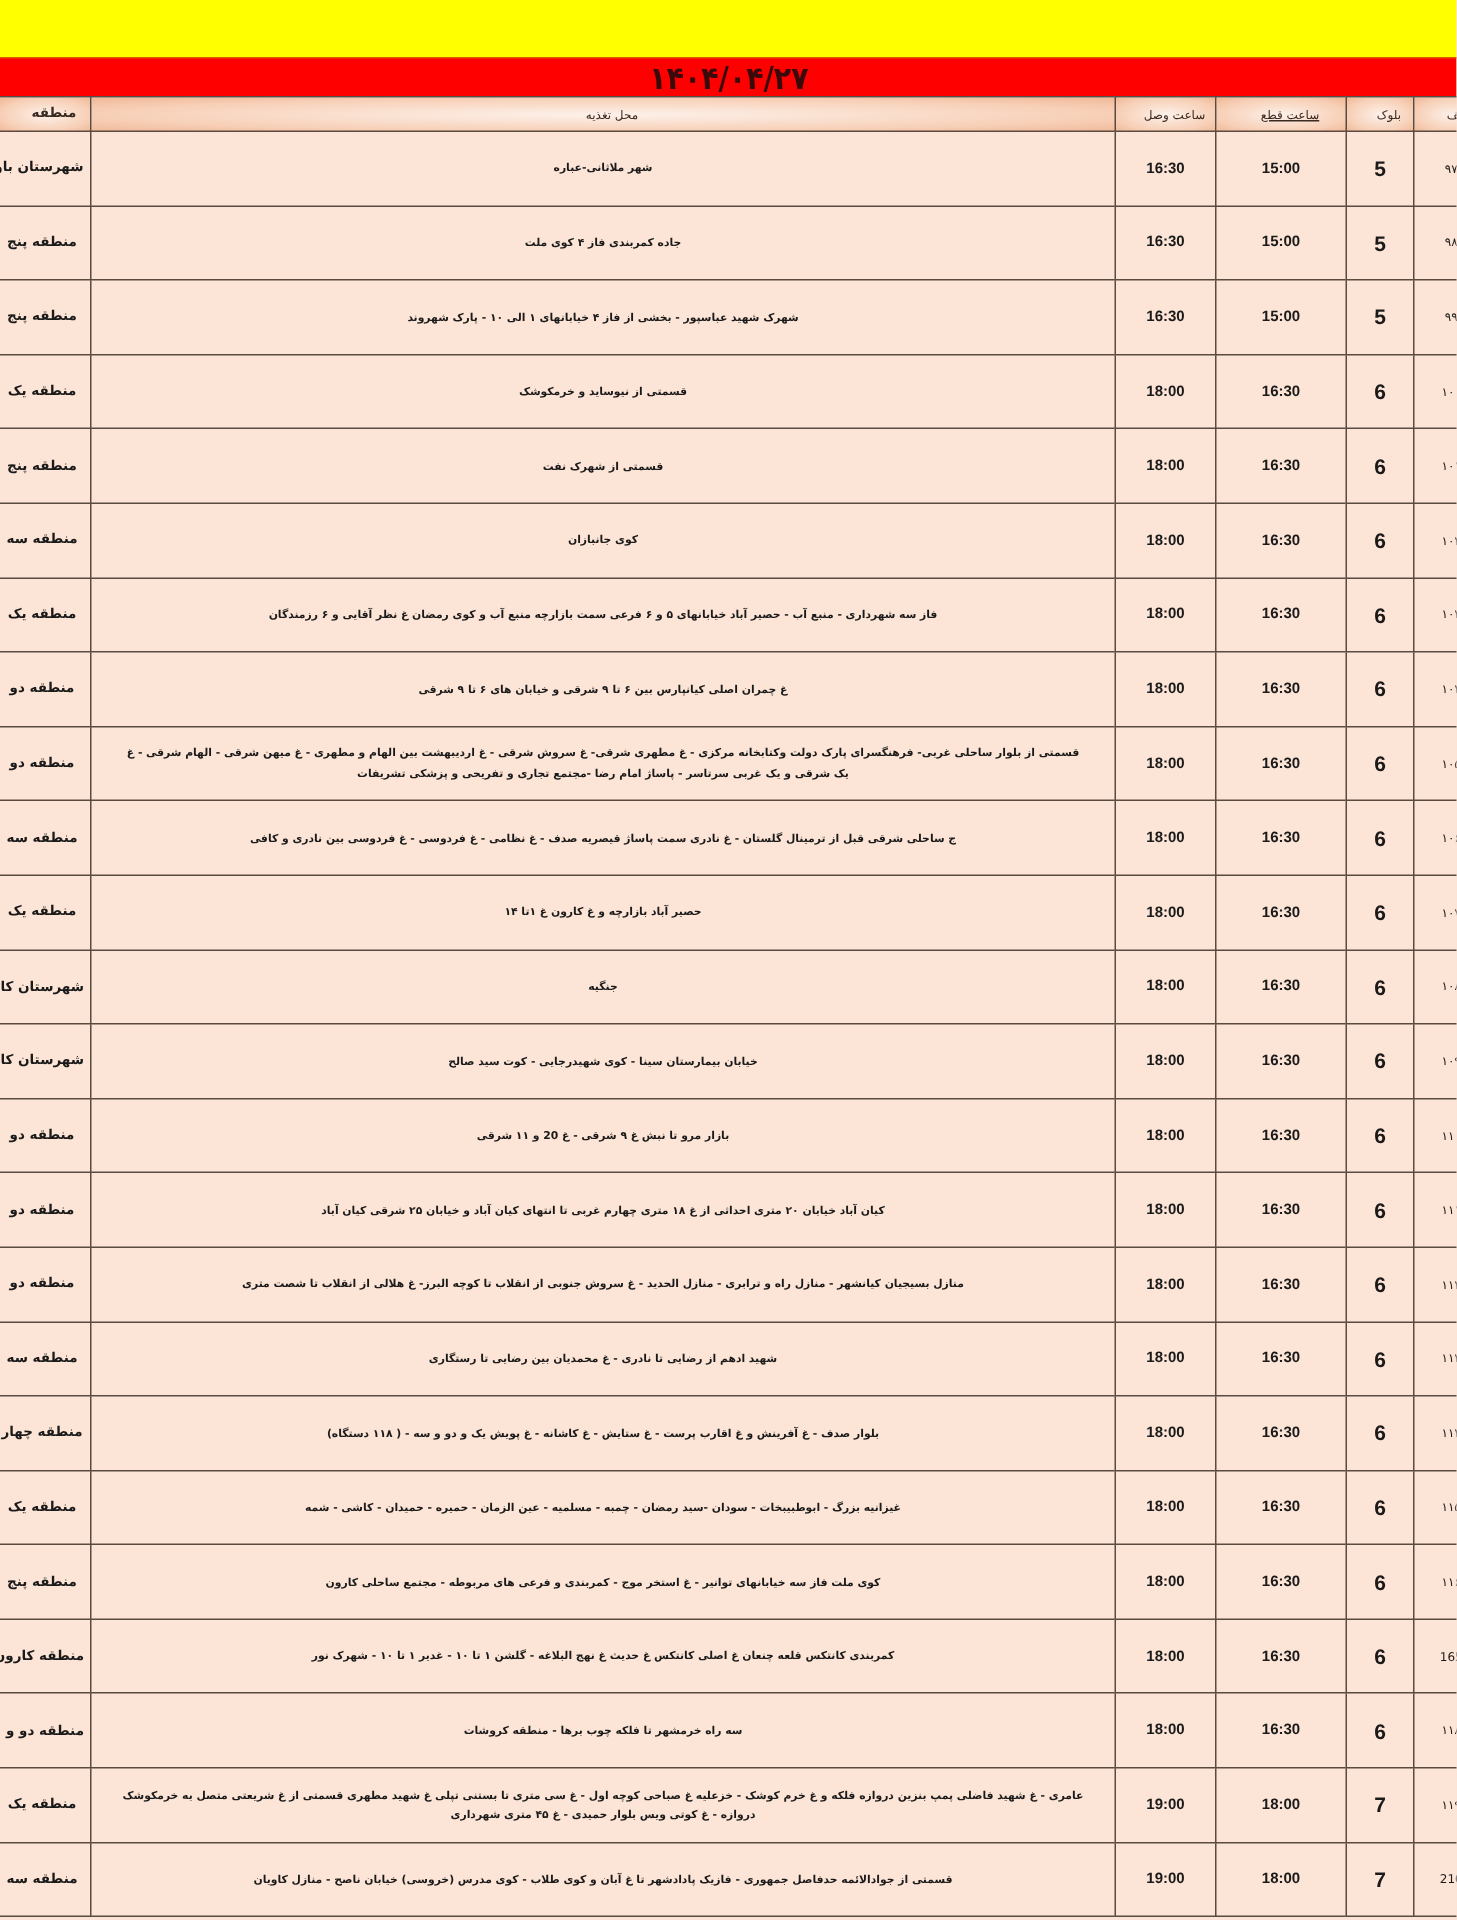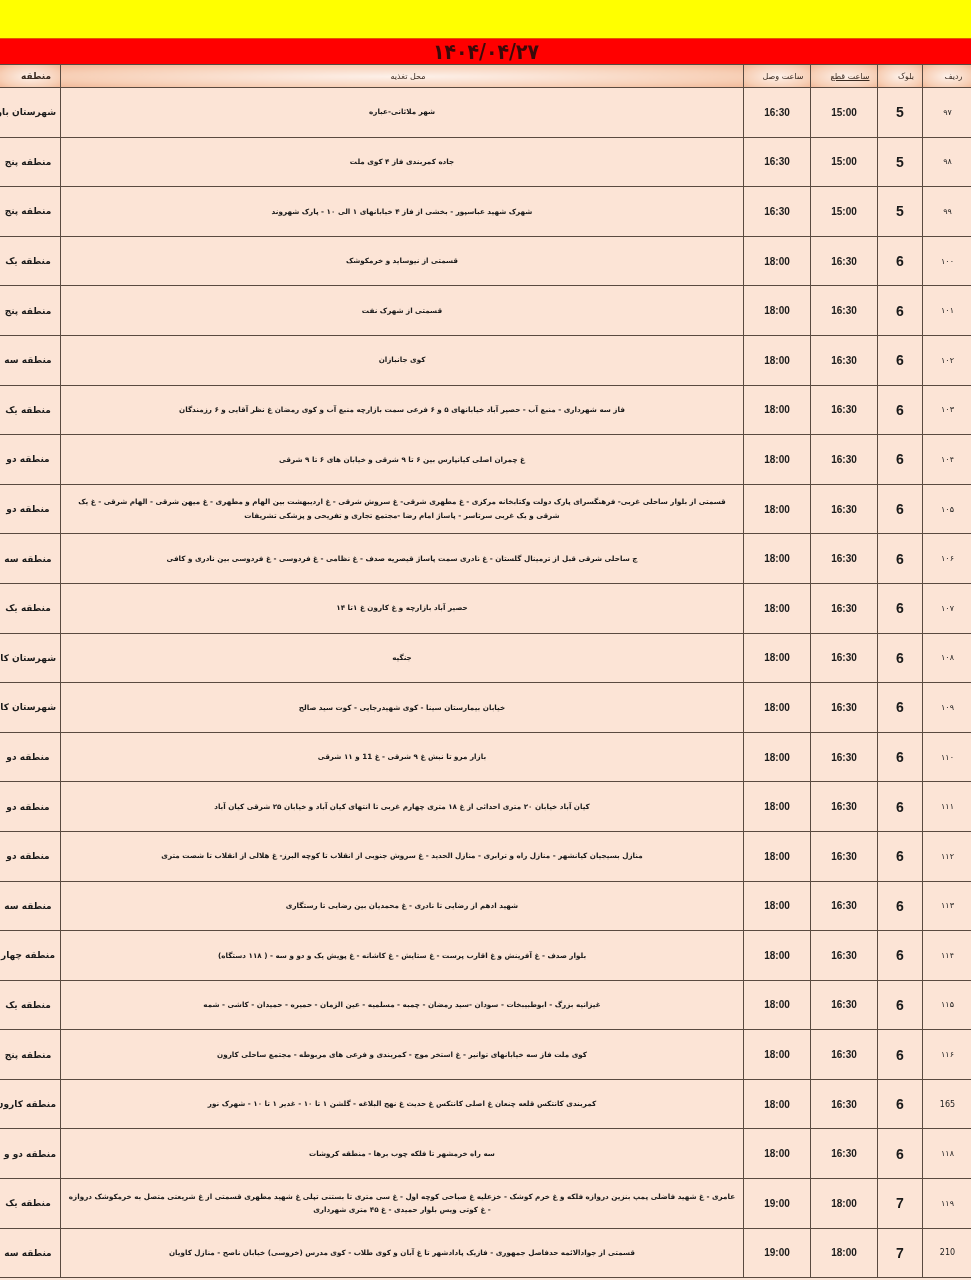--- a/index.html
+++ b/index.html
@@ -22,28 +22,28 @@
   table.schedule th, table.schedule td { border: 1.5px solid #5a4a40; text-align: center; overflow: hidden; }
   table.schedule thead th {
     height: 23px; font-size: 8px; font-weight: normal; color: #3a2a20;
     background: radial-gradient(ellipse at center, #fdf1ea 0%, #f7cfb6 70%, #f1b898 100%);
     padding-left: 12px;
   }
   table.schedule thead th.col-region { font-weight: bold; font-size: 9px; }
   table.schedule tbody td { height: 49.6px; background: #fce4d6; color: #1a1a1a; }
   .col-row { width: 50px; }
   .col-block { width: 45px; }
-  .col-cut { width: 67px; text-decoration: underline; }
+  .col-cut { width: 87px; text-decoration: underline; }
   .col-conn { width: 67px; }
   .col-place { width: 683px; }
   .col-region { width: 61px; }
   td.row-num { font-size: 8px; margin-top: 44px; }
   td.block { font-family: "Liberation Sans", sans-serif; font-weight: bold; font-size: 14px; }
   td.time { font-family: "Liberation Sans", sans-serif; font-weight: bold; font-size: 10px; }
-  td.place { font-size: 7.2px; font-weight: bold; line-height: 1.9; padding: 0 6px; white-space: normal; }
+  td.place { font-size: 7.2px; font-weight: bold; line-height: 1.9; padding: 0 19px; white-space: normal; }
   td.region { font-size: 9px; font-weight: bold; white-space: nowrap; text-align: right; padding-right: 4px; direction: rtl; }
 </style>
 </head>
 <body>
 
 <div class="yellow-band"></div>
 <div class="red-band">
   <span>۱۴۰۴/۰۴/۲۷</span>
 </div>
 
@@ -161,21 +161,21 @@
         <td class="time">16:30</td>
         <td class="time">18:00</td>
         <td class="place">خیابان بیمارستان سینا - کوی شهیدرجایی - کوت سید صالح</td>
         <td class="region">شهرستان کارون</td>
       </tr>
       <tr>
         <td class="row-num">۱۱۰</td>
         <td class="block">6</td>
         <td class="time">16:30</td>
         <td class="time">18:00</td>
-        <td class="place">بازار مرو تا نبش غ ۹ شرقی - غ 11 و ۱۱ شرقی</td>
+        <td class="place">بازار مرو تا نبش غ ۹ شرقی - غ 20 و ۱۱ شرقی</td>
         <td class="region">منطقه دو</td>
       </tr>
       <tr>
         <td class="row-num">۱۱۱</td>
         <td class="block">6</td>
         <td class="time">16:30</td>
         <td class="time">18:00</td>
         <td class="place">کیان آباد خیابان ۲۰ متری احداثی از غ ۱۸ متری چهارم غربی تا انتهای کیان آباد و خیابان ۲۵ شرقی کیان آباد</td>
         <td class="region">منطقه دو</td>
       </tr>

